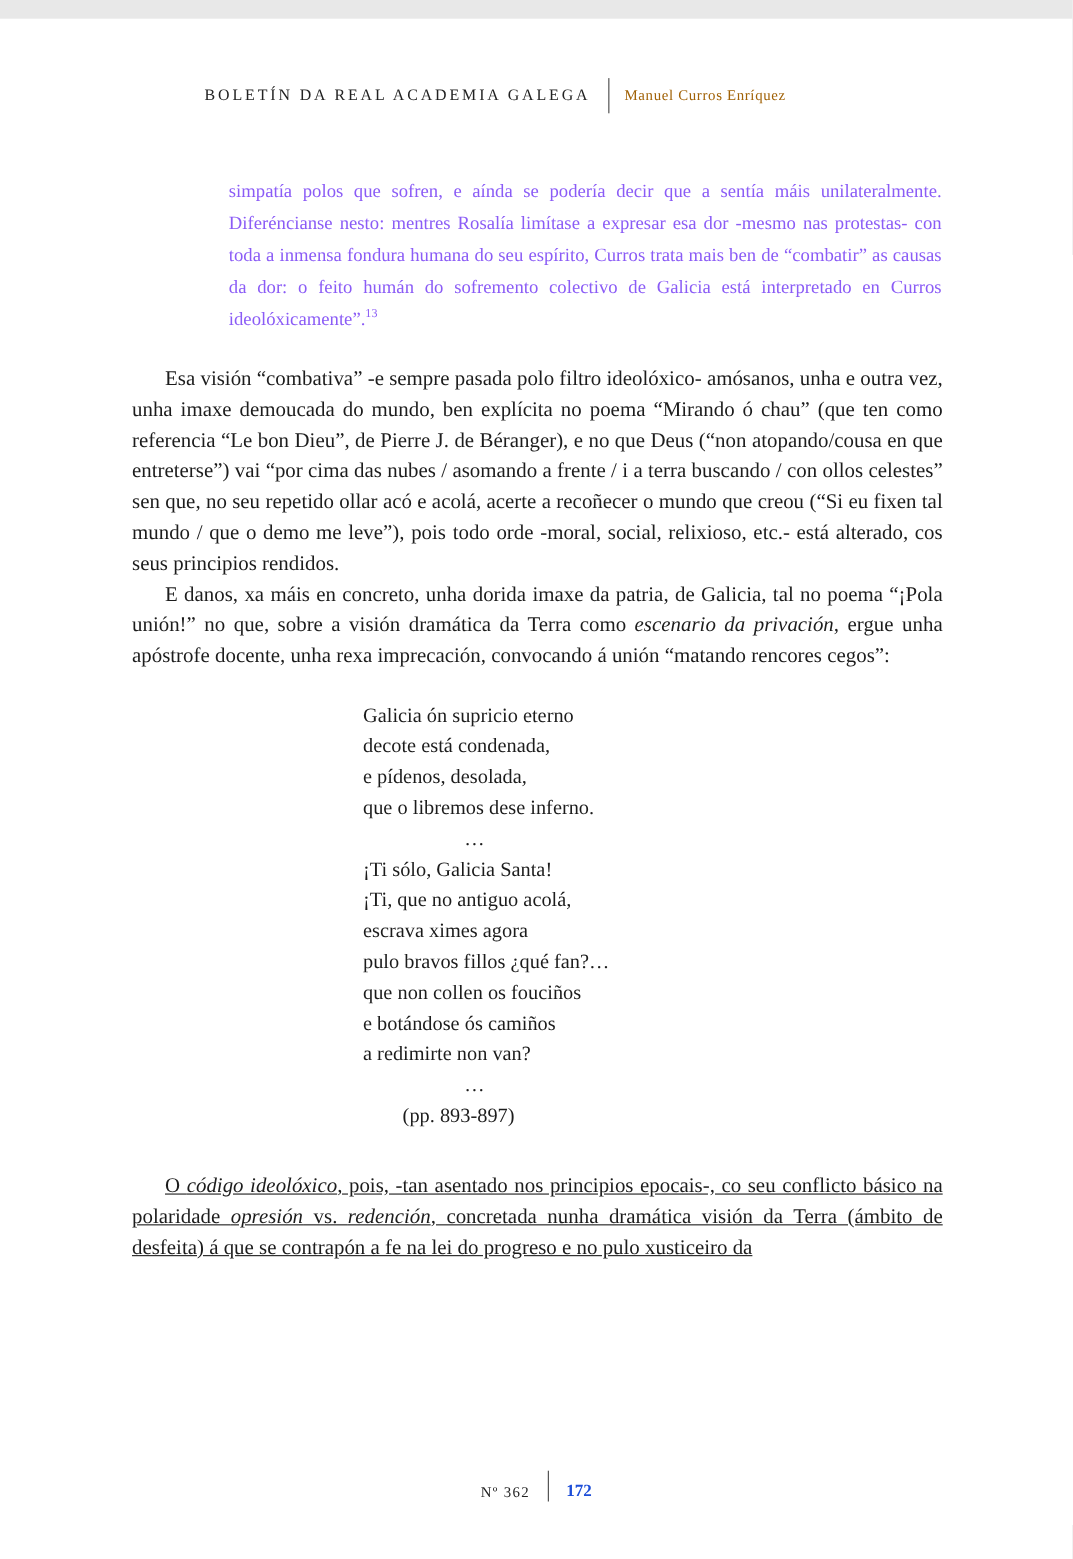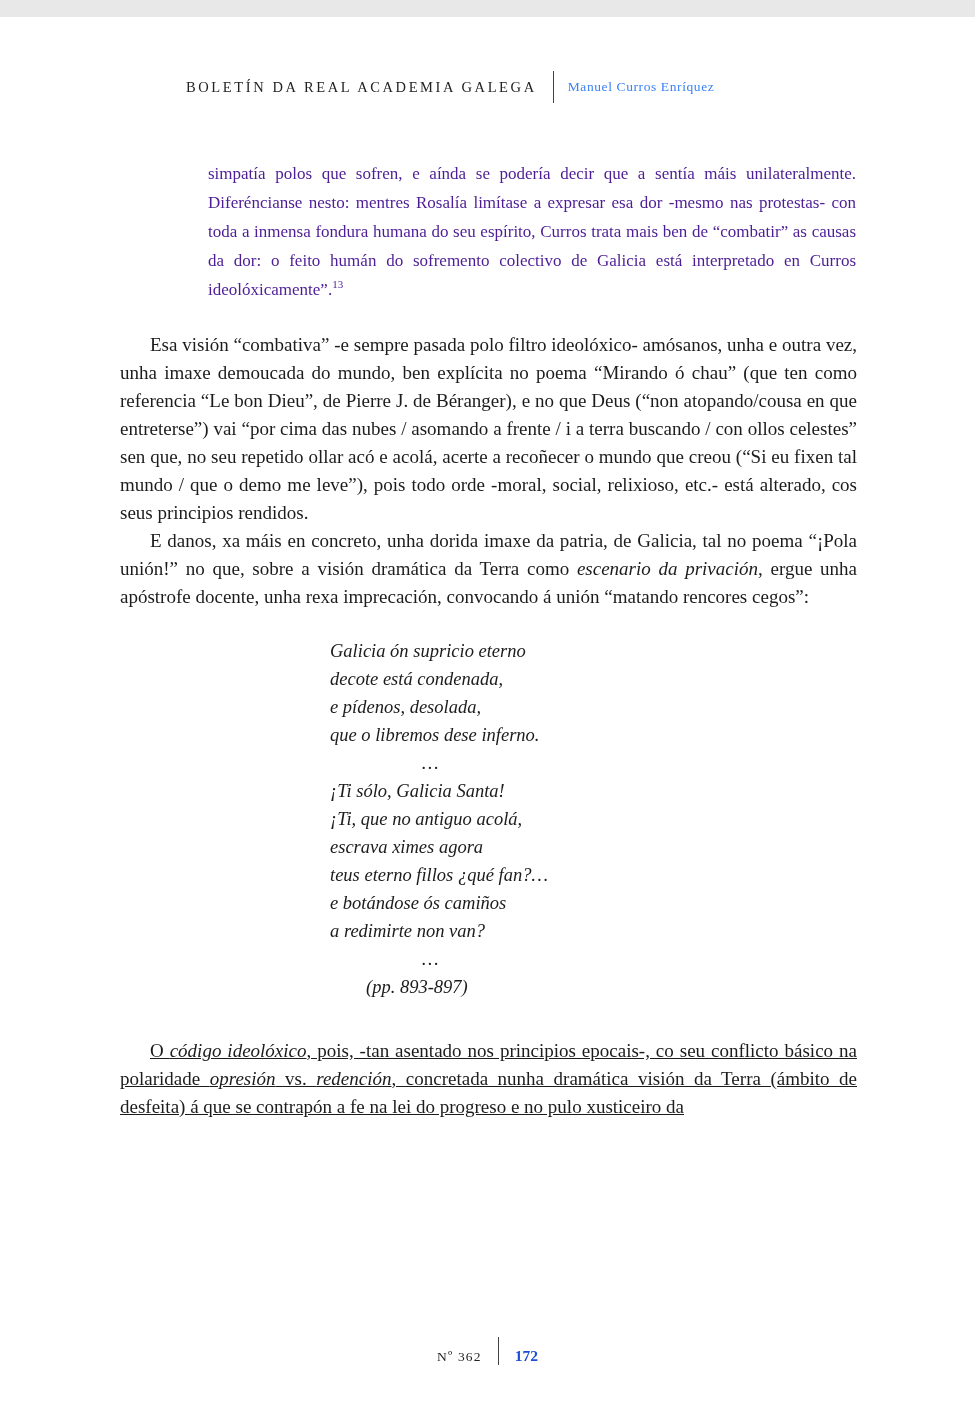--- a/index.html
+++ b/index.html
@@ -30,34 +30,34 @@
   }
   .header-divider {
     width: 1px;
     height: 32px;
     background: #444;
     margin: 0 14px 0 16px;
   }
   .author-name {
     font-size: 13.5px;
     letter-spacing: 0.6px;
-    color: #3b82f6;
+    color: #a16207;
     white-space: nowrap;
   }
 
   
   .block-quote {
     position: absolute;
     top: 142px;
     left: 208px;
     width: 648px;
     font-size: 17px;
     line-height: 29px;
     text-align: justify;
-    color: #4c1d95;
+    color: #8b5cf6;
   }
   .block-quote sup {
     font-size: 11px;
     line-height: 0;
   }
 
   
   .main {
     position: absolute;
     top: 314px;
@@ -74,21 +74,21 @@
   }
   .body-para em { font-style: italic; }
 
   
   .poem {
     margin: 26px 0 0 210px;
     font-size: 18.5px;
     line-height: 28px;
     color: #1c1c1c;
   }
-  .poem-line { white-space: pre; font-style: italic; }
+  .poem-line { white-space: pre; }
   .poem-line.ellipsis { margin-left: 92px; letter-spacing: 3px; }
   .poem-line.citation { margin-left: 36px; }
 
   .final-para { margin-top: 36px; text-decoration: underline; }
 
   
   .footer {
     position: absolute;
     top: 1320px;
     left: 0;
@@ -135,21 +135,22 @@
 
     <div class="poem">
       <div class="poem-line">Galicia ón supricio eterno</div>
       <div class="poem-line">decote está condenada,</div>
       <div class="poem-line">e pídenos, desolada,</div>
       <div class="poem-line">que o libremos dese inferno.</div>
       <div class="poem-line ellipsis">…</div>
       <div class="poem-line">¡Ti sólo, Galicia Santa!</div>
       <div class="poem-line">¡Ti, que no antiguo acolá,</div>
       <div class="poem-line">escrava ximes agora</div>
-      <div class="poem-line">teus eterno fillos ¿qué fan?…</div>
+      <div class="poem-line">pulo bravos fillos ¿qué fan?…</div>
+      <div class="poem-line">que non collen os fouciños</div>
       <div class="poem-line">e botándose ós camiños</div>
       <div class="poem-line">a redimirte non van?</div>
       <div class="poem-line ellipsis">…</div>
       <div class="poem-line citation">(pp. 893-897)</div>
     </div>
 
     <p class="body-para final-para"><span>O </span><em>código ideolóxico</em><span>, pois, -tan asentado nos principios epocais-, co seu conflicto básico na polaridade </span><em>opresión</em><span> vs. </span><em>redención</em><span>, concretada nunha dramática visión da Terra (ámbito de desfeita) á que se contrapón a fe na lei do progreso e no pulo xusticeiro da</span></p>
 
   </div>
 

